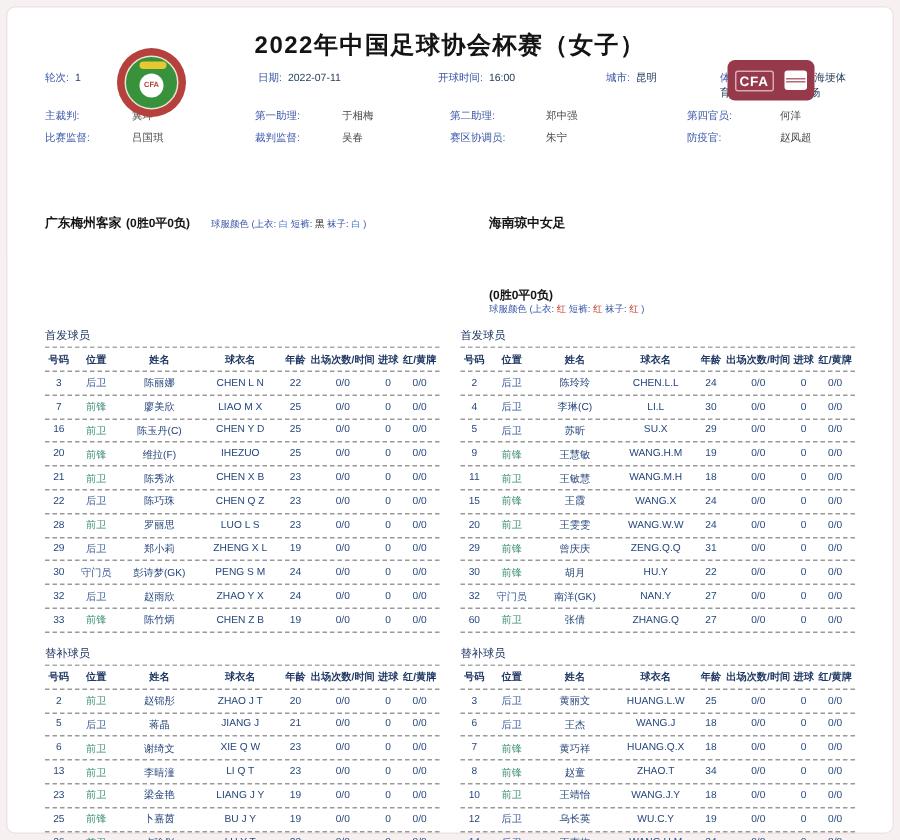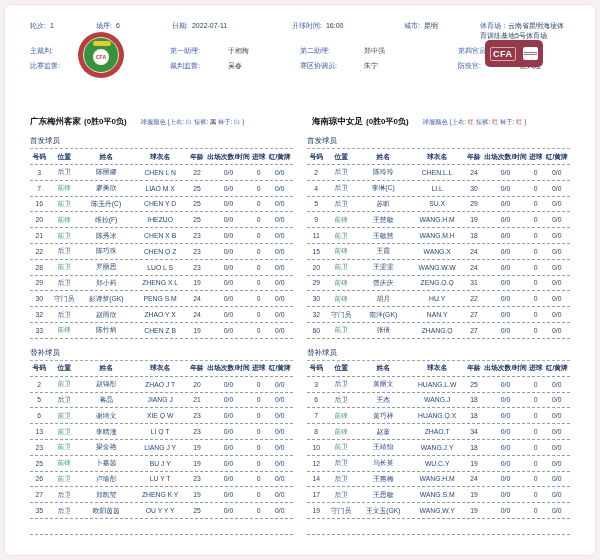--- a/index.html
+++ b/index.html
@@ -65,21 +65,21 @@
   .off-row{display:flex;margin-top:5px;font-size:7px;line-height:10px;}
   .pair{display:flex;}
   .pair .lbl{color:#3a57a8;}
   .pair .val{color:#4a4a4a;}
   .p1{width:140px}.p2{width:130px}.p3{width:158px}.p4{flex:1}
   .pair .lbl{width:58px;}
   .p3 .lbl{width:64px;}.p4 .lbl{width:62px;}
   
   .teams-row{display:flex;margin-top:9px;}
   .team-head{width:50%;display:flex;align-items:baseline;box-sizing:border-box;}
-  .team-head.right{padding-left:12px;}
+  .team-head.right{padding-left:12px;flex-direction:column;}
   .team-name{font-size:8.5px;font-weight:bold;color:#151515;white-space:nowrap;margin-top:36px;}
   .team-rec{font-size:8px;font-weight:bold;color:#151515;margin-left:3px;white-space:nowrap;margin-top:36px;}
   .kit{font-size:6.3px;color:#3a57a8;margin-left:14px;white-space:nowrap;}
   .kit b{font-weight:normal;}
   
   .cols{display:flex;gap:14px;margin-top:2px;}
   .tcol{width:272px;}
   .sec-title{font-size:7.5px;font-weight:normal;color:#1d3460;margin:6px 0 2px 0;}
   .trow{display:flex;align-items:center;height:14.8px;border-bottom:1px dashed #9a9a9a;font-size:6.8px;color:#27477c;}
   .trow.head{font-weight:bold;color:#1f3864;border-top:1px dashed #aaa;height:15px;}
@@ -100,20 +100,21 @@
         <div class="ball">CFA</div>
       </div>
     </div>
     <div class="logo-badge">
       <span class="cfa-txt">CFA</span>
       <span class="mini">
           <i></i>
           <i></i>
         </span>
     </div>
+    <div class="title">2022年中国足球协会杯赛（女子）</div>
   </div>
 
 
   <div class="info-row">
     <div class="info-item w1"><span class="lbl">轮次:</span><span class="val">1</span></div>
     <div class="info-item w2"><span class="lbl">场序:</span><span class="val">6</span></div>
     <div class="info-item w3"><span class="lbl">日期:</span><span class="val">2022-07-11</span></div>
     <div class="info-item w4"><span class="lbl">开球时间:</span><span class="val">16:00</span></div>
     <div class="info-item w5"><span class="lbl">城市:</span><span class="val">昆明</span></div>
     <div class="stadium"><span class="lbl">体育场：</span><span>云南省昆明海埂体育训练基地5号体育场</span></div>

